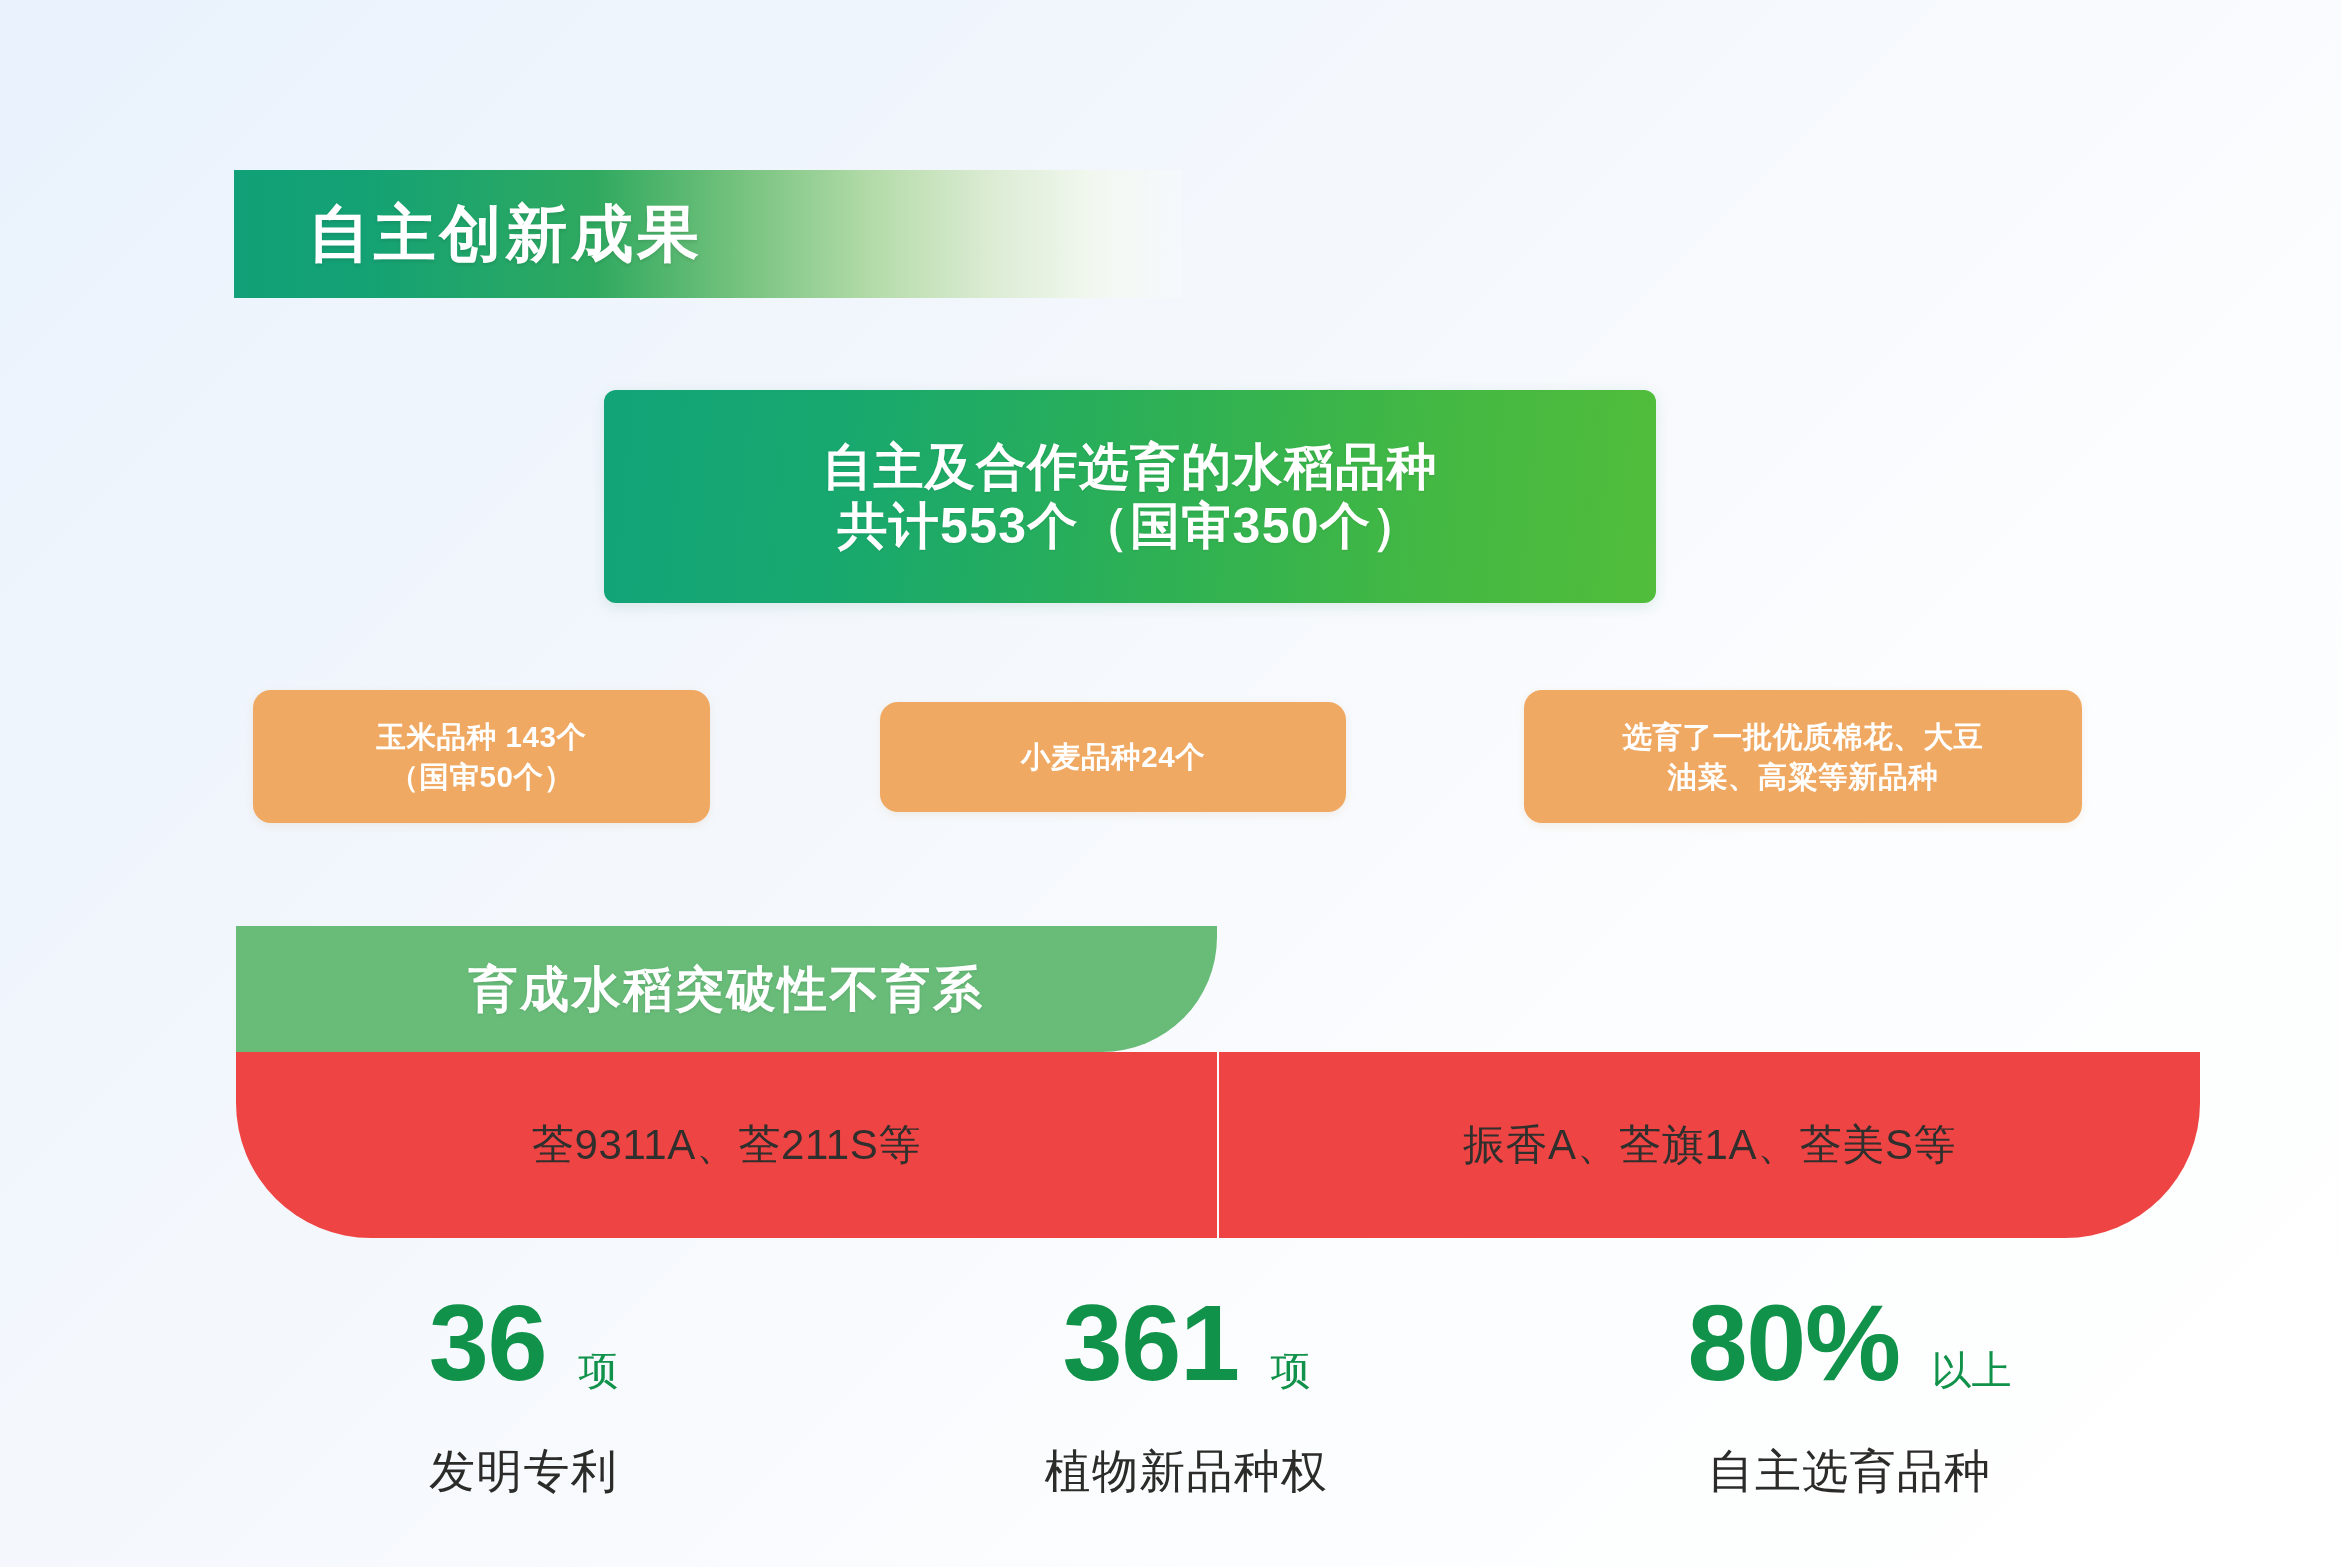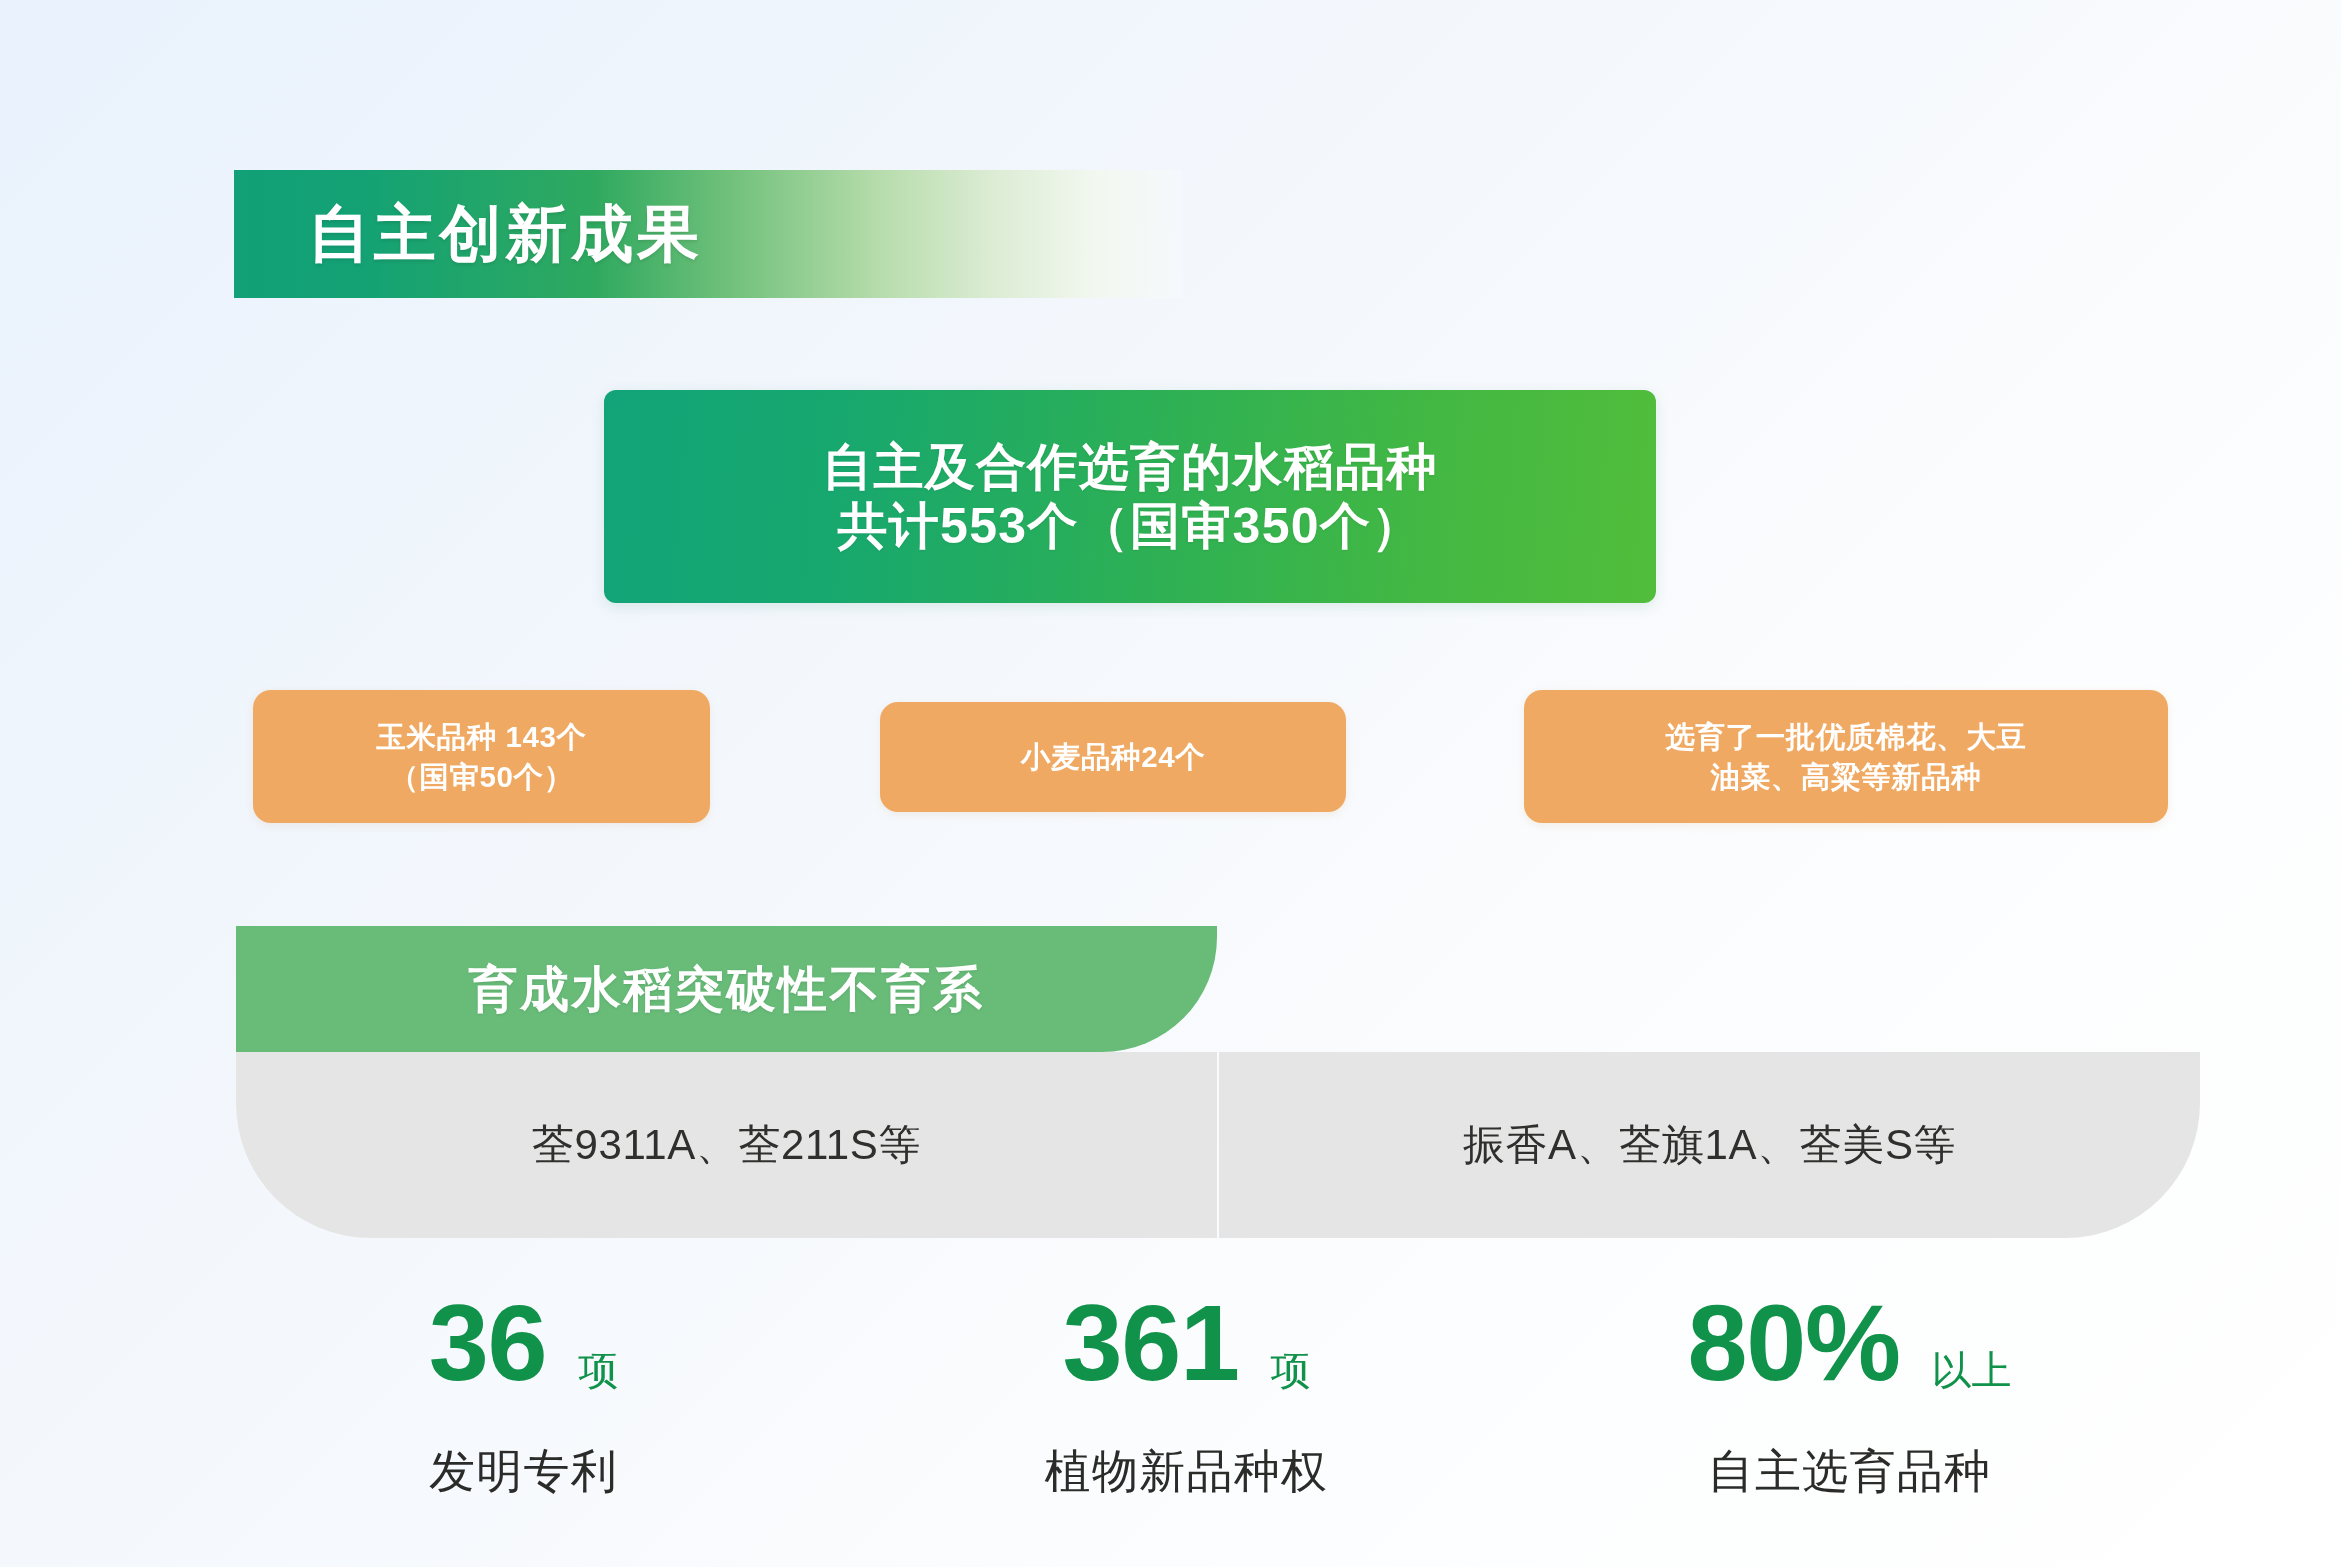--- a/index.html
+++ b/index.html
@@ -99,21 +99,21 @@
   }
   .chip-text {
     color: #ffffff;
     font-size: 29.5px;
     font-weight: bold;
     line-height: 1.33;
     letter-spacing: 0.6px;
   }
   .chip-corn  { left: 253px;  top: 5.1px;  width: 457px; height: 133px; }
   .chip-wheat { left: 880px; top: 16.7px; width: 466px; height: 110px; }
-  .chip-other { left: 1524px; top: 5.1px;  width: 644px; height: 133px; }
+  .chip-other { left: 1524px; top: 5.1px;  width: 558px; height: 133px; }
 
   
   .panel {
     position: absolute;
     top: 926px;
     width: 981px;
     height: 312px;
   }
   .panel-left  { left: 236px; }
   .panel-right { left: 1219px; }
@@ -141,21 +141,21 @@
     text-shadow: 0 1.3px 3.2px rgba(0,0,0,0.10);
     white-space: nowrap;
   }
 
   .panel-body {
     position: absolute;
     left: 0;
     top: 126px;
     width: 100%;
     height: 186px;
-    background: #e5e5e5;
+    background: #ef4444;
     display: flex;
     align-items: center;
     justify-content: center;
   }
   .panel-left .panel-body  { border-bottom-left-radius: 135px; }
   .panel-right .panel-body { border-bottom-right-radius: 135px; }
 
   .panel-body-text {
     color: #2f2f2d;
     font-size: 42px;

